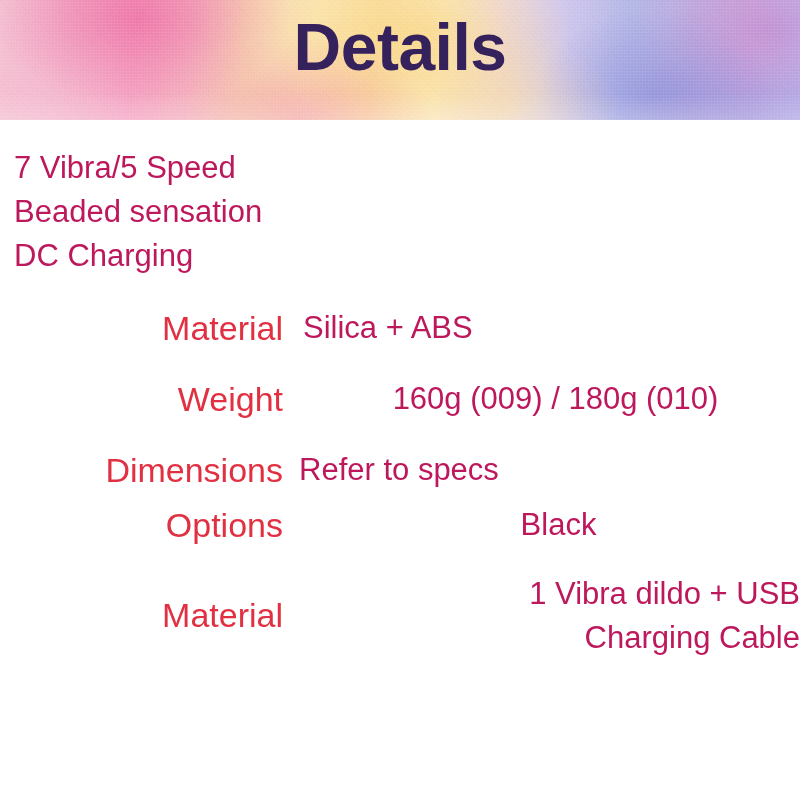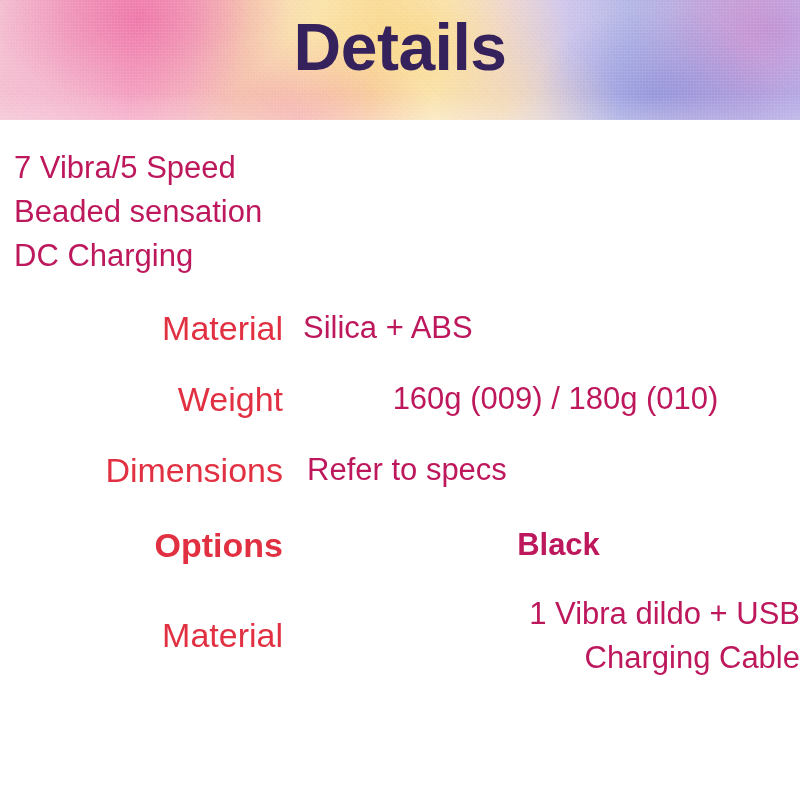--- a/index.html
+++ b/index.html
@@ -138,24 +138,24 @@
   
   .row-key-features { margin-top: 4px; }
   .row-key-features .spec-value { padding-left: 14px; }
 
   .row-material   { margin-top: 28px; }
   .row-material .spec-value { padding-left: 20px; }
 
   .row-weight     { margin-top: 26px; }
   .row-weight .spec-value { padding-left: 28px; text-align: center; }
 
-  .row-dimensions { margin-top: 26px; gap: 8px; }
+  .row-dimensions { margin-top: 26px; }
   .row-dimensions .spec-value { padding-left: 16px; }
 
-  .row-options    { margin-top: 30px; font-weight: bold; }
+  .row-options    { margin-top: 10px; }
   .row-options .spec-value { padding-left: 34px; text-align: center; }
 
   .row-package    { margin-top: 24px; }
   .row-package .spec-value { padding-left: 26px; text-align: right; }
 </style>
 </head>
 <body>
 
 <div class="page">
 

